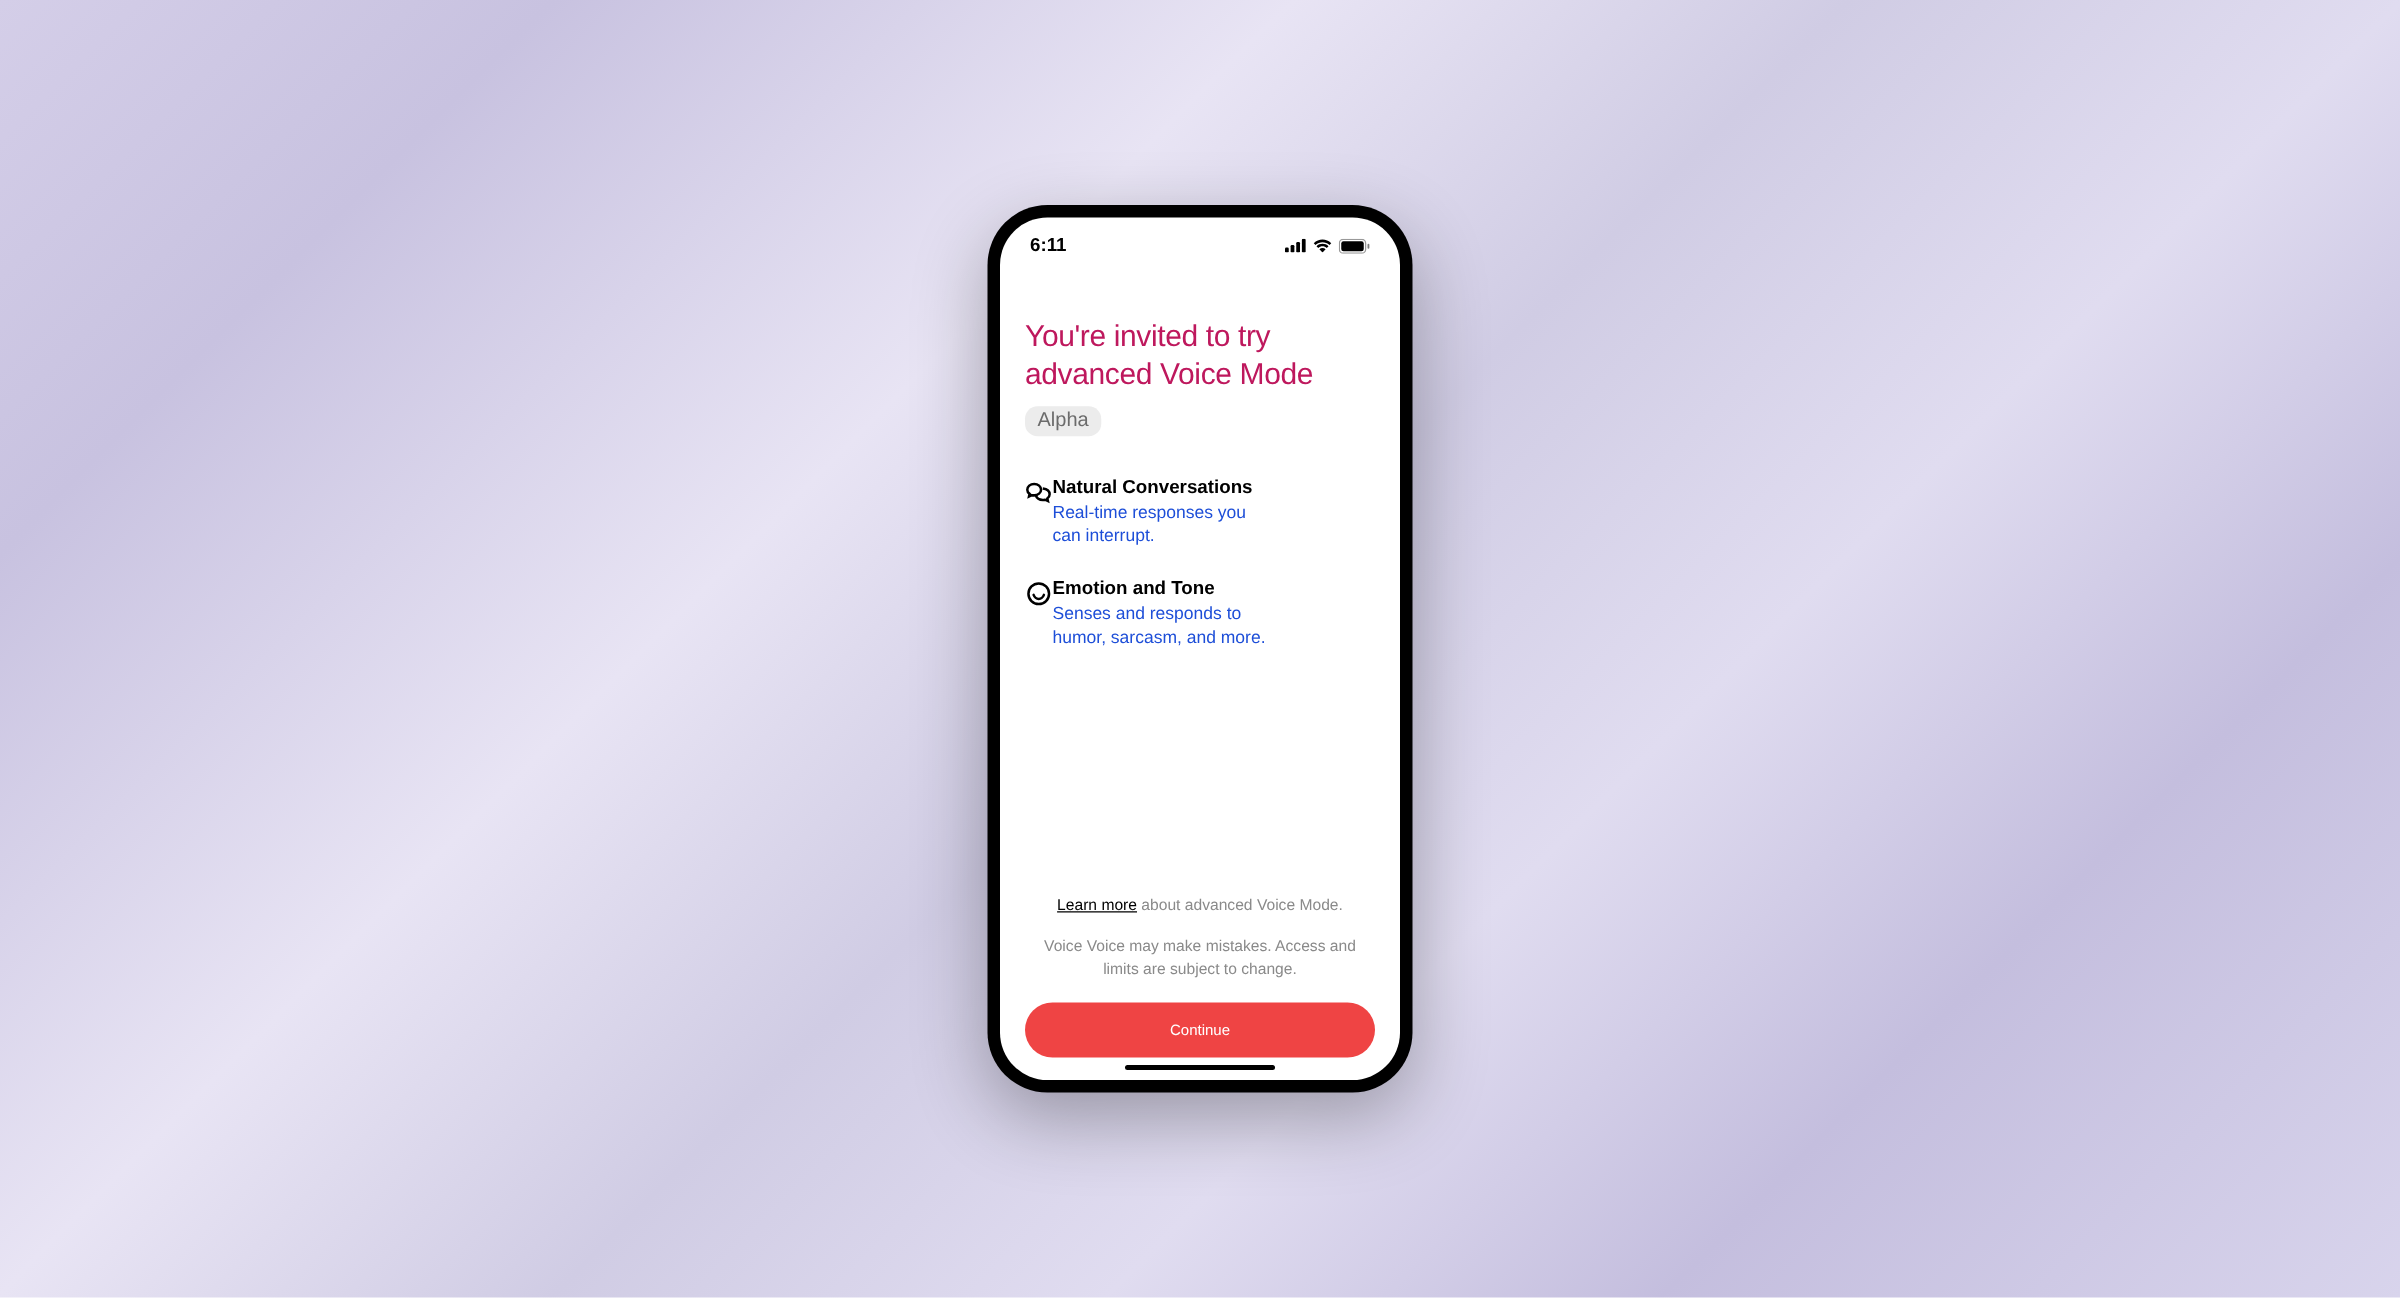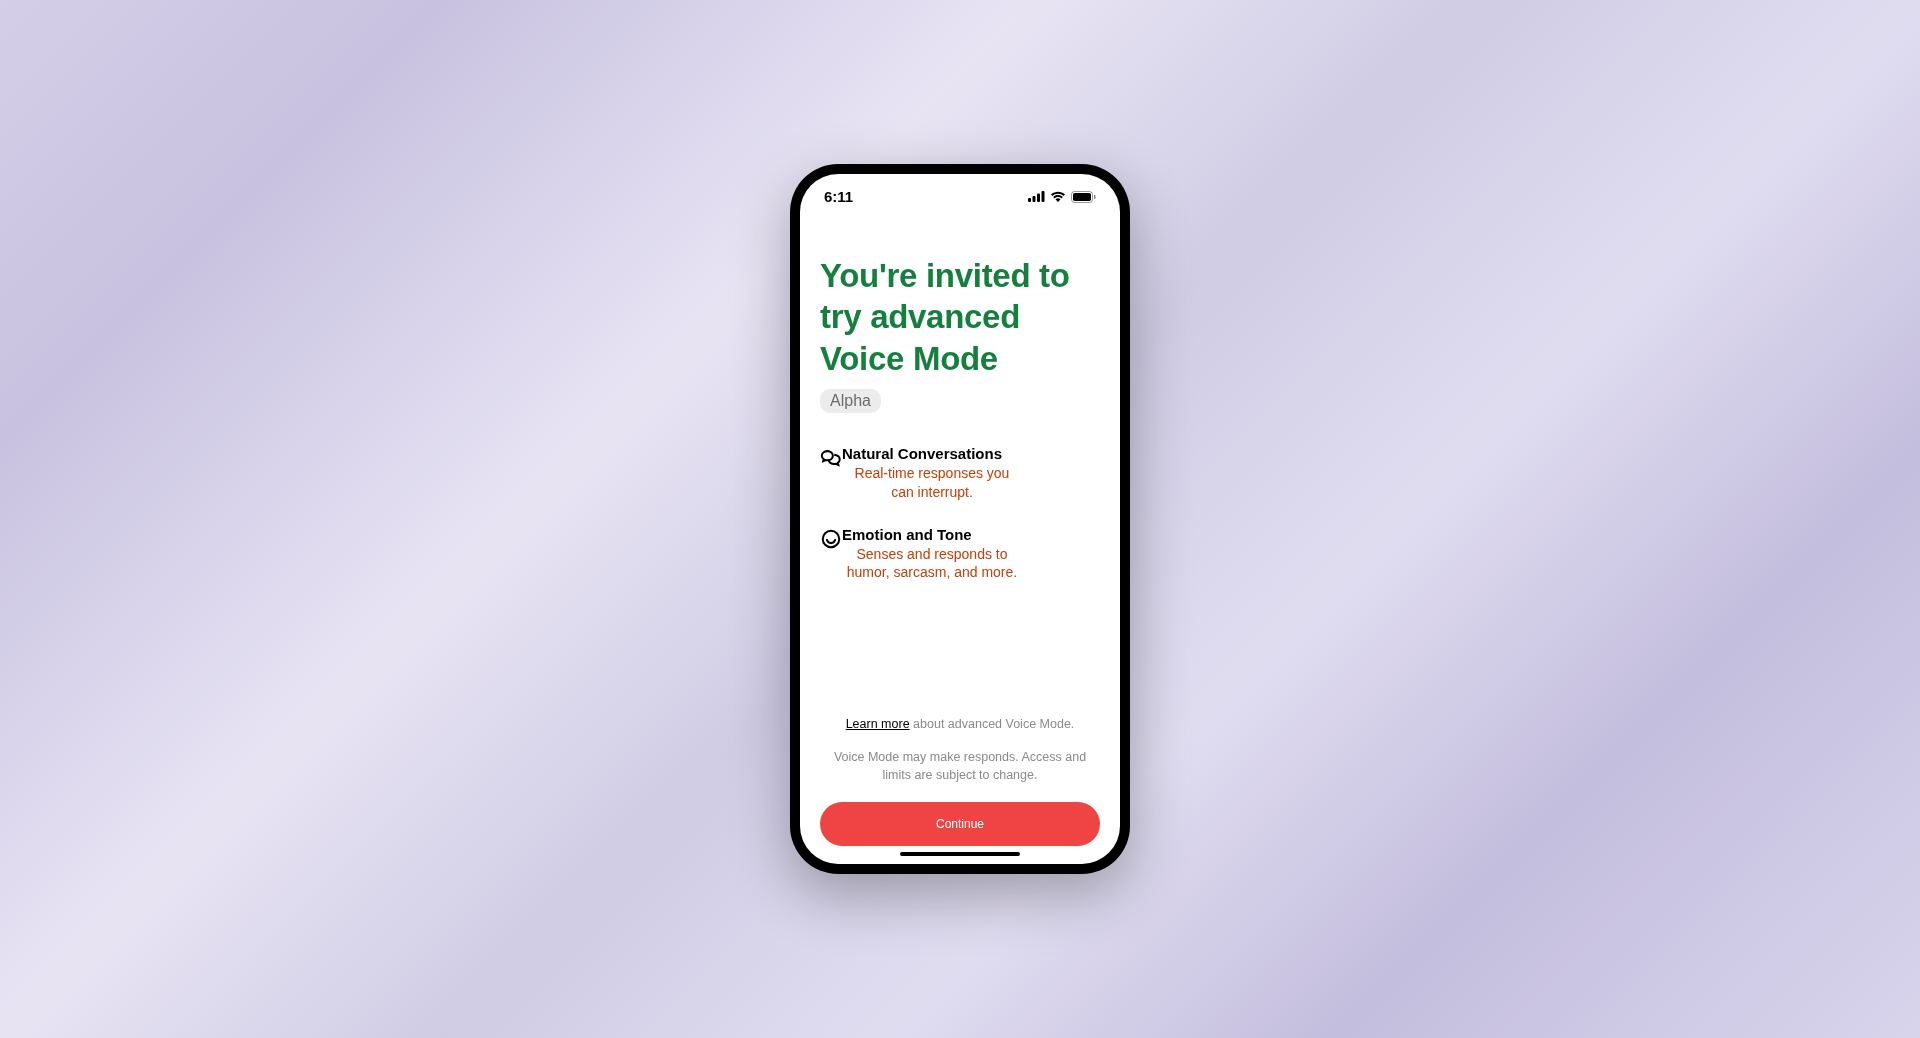--- a/index.html
+++ b/index.html
@@ -57,24 +57,24 @@
     }
     
     .content {
       flex: 1;
       padding: 42px 20px 0 20px;
       display: flex;
       flex-direction: column;
     }
     
     .title {
-      font-size: 33px;
-      font-weight: 700;
+      font-size: 24px;
+      font-weight: 400;
       line-height: 1.25;
-      color: #15803d;
+      color: #be185d;
       letter-spacing: -0.3px;
     }
     
     .badge {
       display: inline-block;
       background: #ececec;
       color: #6b6b6b;
       font-size: 16px;
       padding: 3px 10px;
       border-radius: 10px;
@@ -107,24 +107,23 @@
     
     .feature-title {
       font-size: 15px;
       font-weight: 600;
       color: #000;
       margin-bottom: 2px;
     }
     
     .feature-desc {
       font-size: 14px;
-      color: #c2410c;
+      color: #1d4ed8;
       line-height: 1.35;
       max-width: 180px;
-      text-align: center;
     }
     
     .bottom-section {
       padding: 0 20px 18px 20px;
       text-align: center;
     }
     
     .learn-more-line {
       font-size: 12.5px;
       color: #8a8a8a;
@@ -234,19 +233,19 @@
           </div>
         </div>
 
       </div>
     </div>
 
     <div class="bottom-section">
       <div class="learn-more-line">
         <a href="#" class="learn-more-link">Learn more</a><span> about advanced Voice Mode.</span>
       </div>
-      <div class="disclaimer">Voice Mode may make responds. Access and limits are subject to change.</div>
+      <div class="disclaimer">Voice Voice may make mistakes. Access and limits are subject to change.</div>
       <button class="continue-btn">Continue</button>
     </div>
 
     <div class="home-indicator"></div>
   </div>
 </div>
 
 </body></html>

